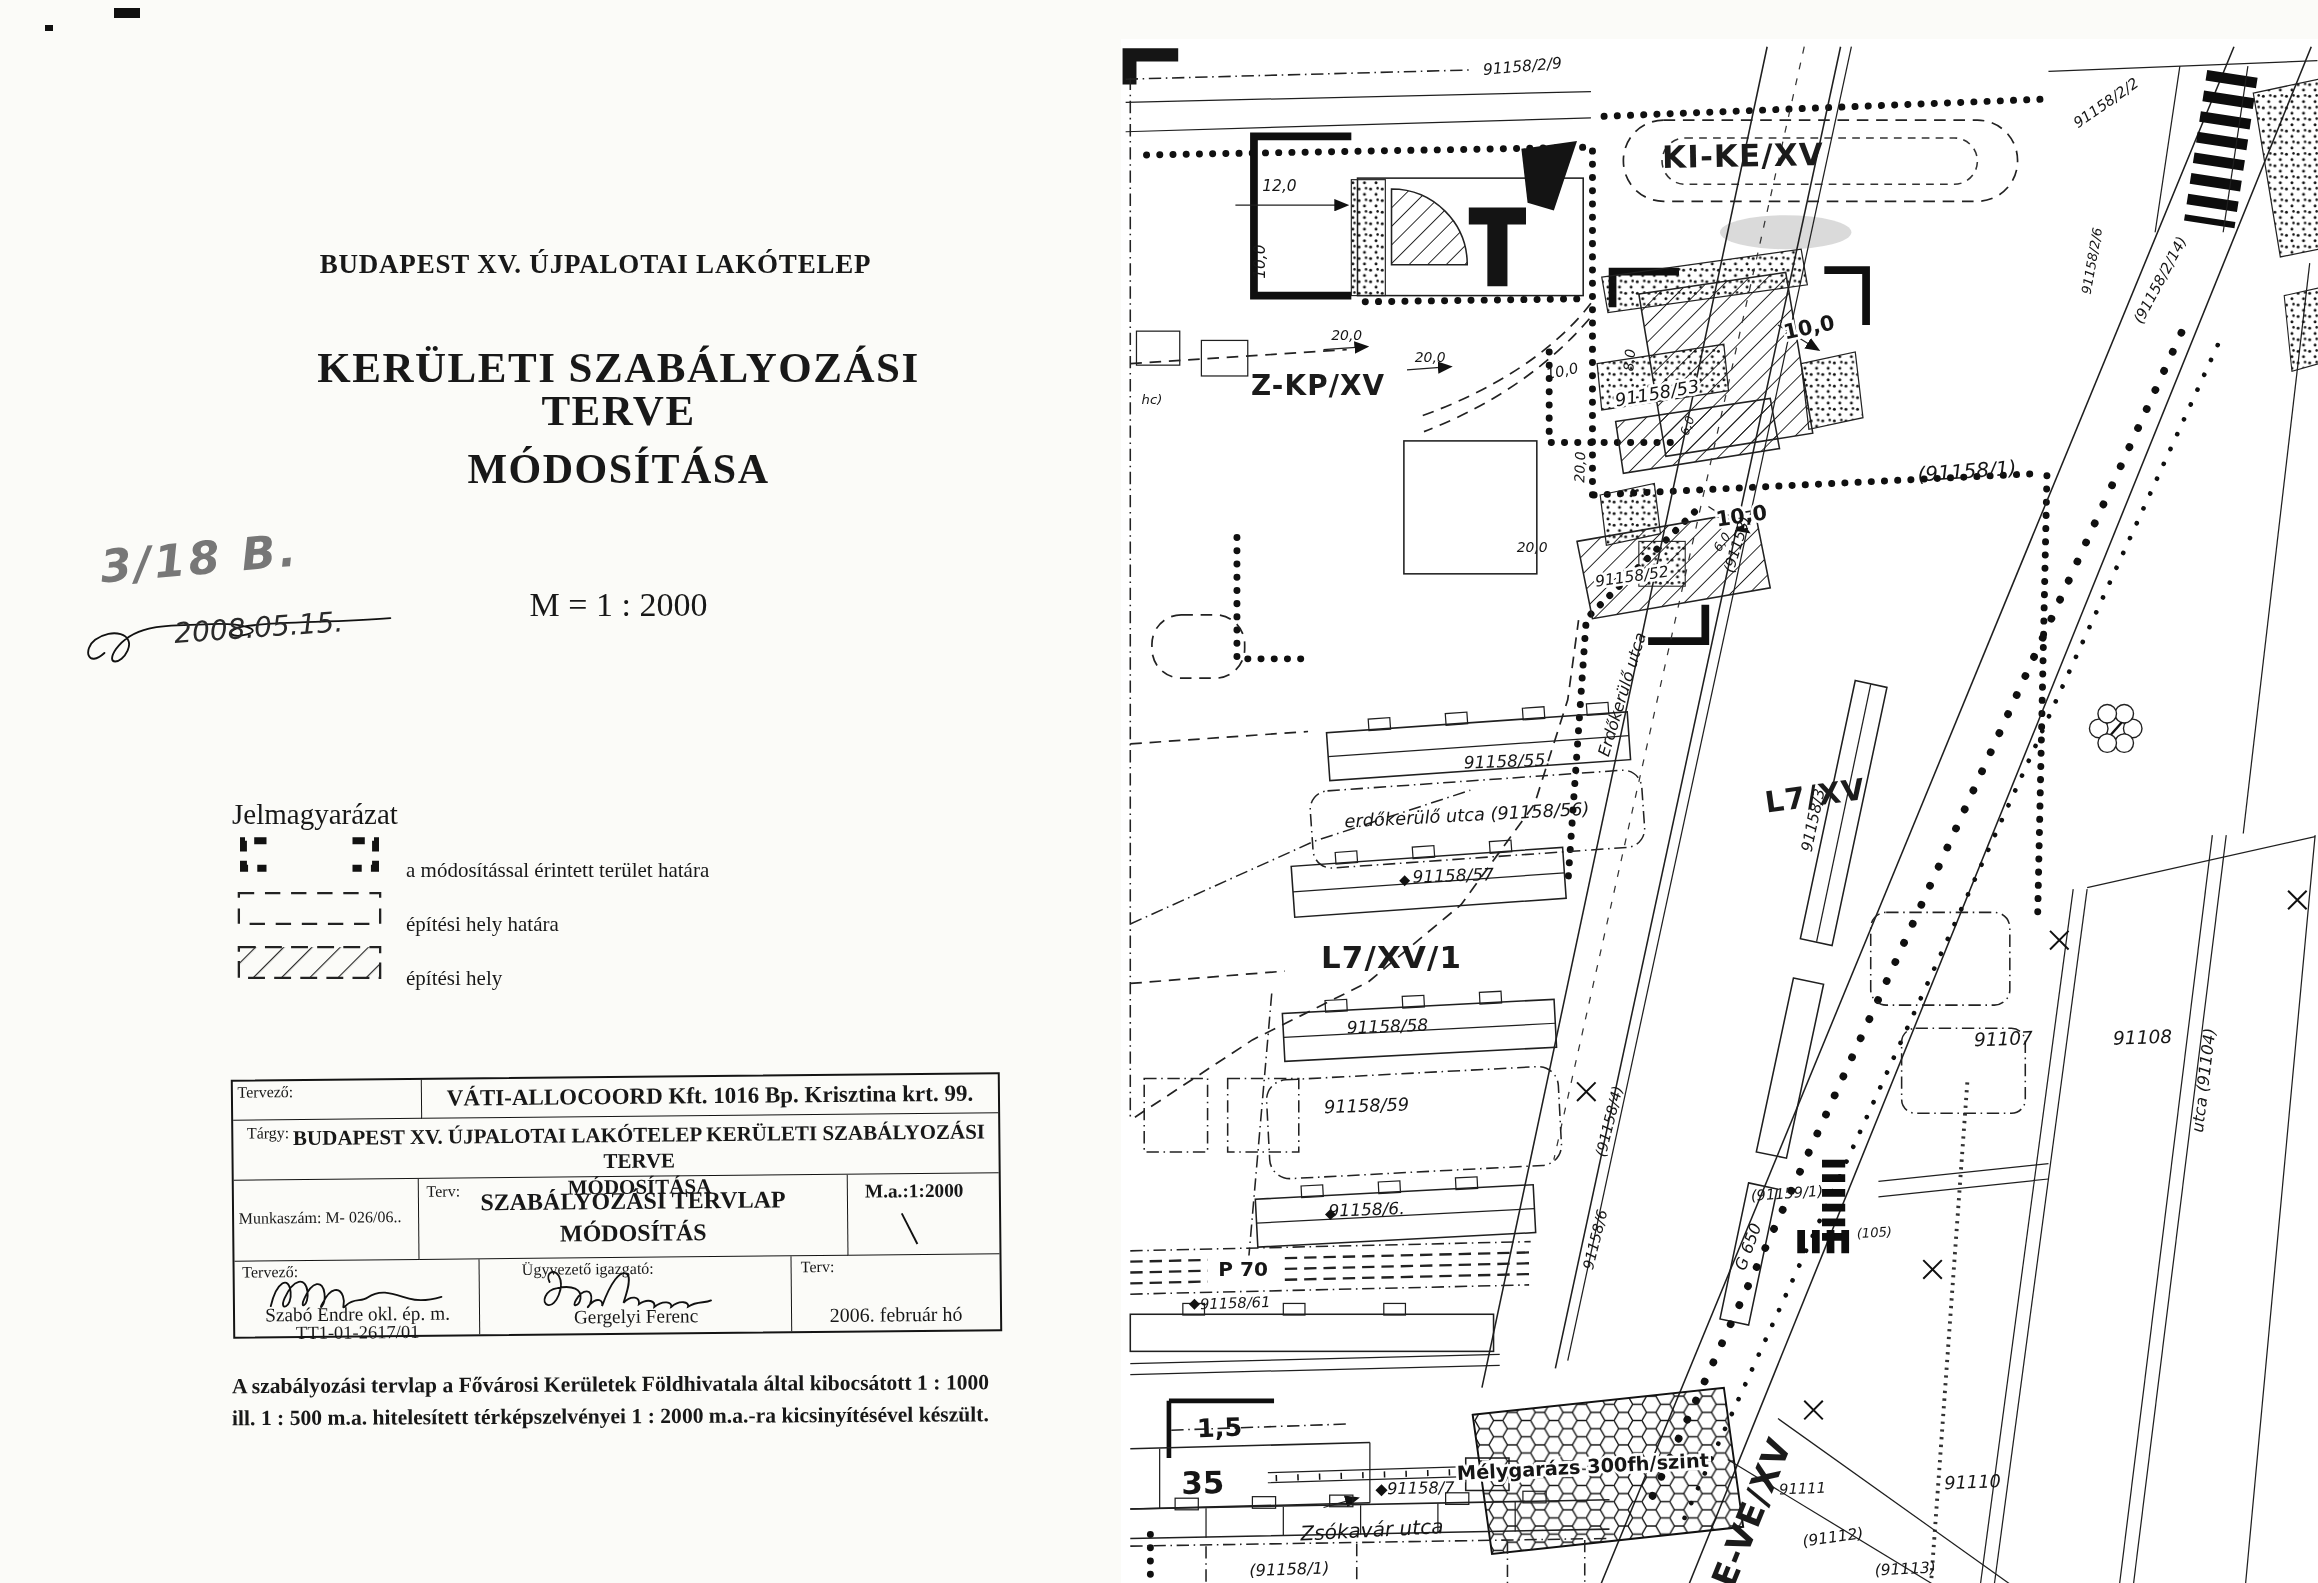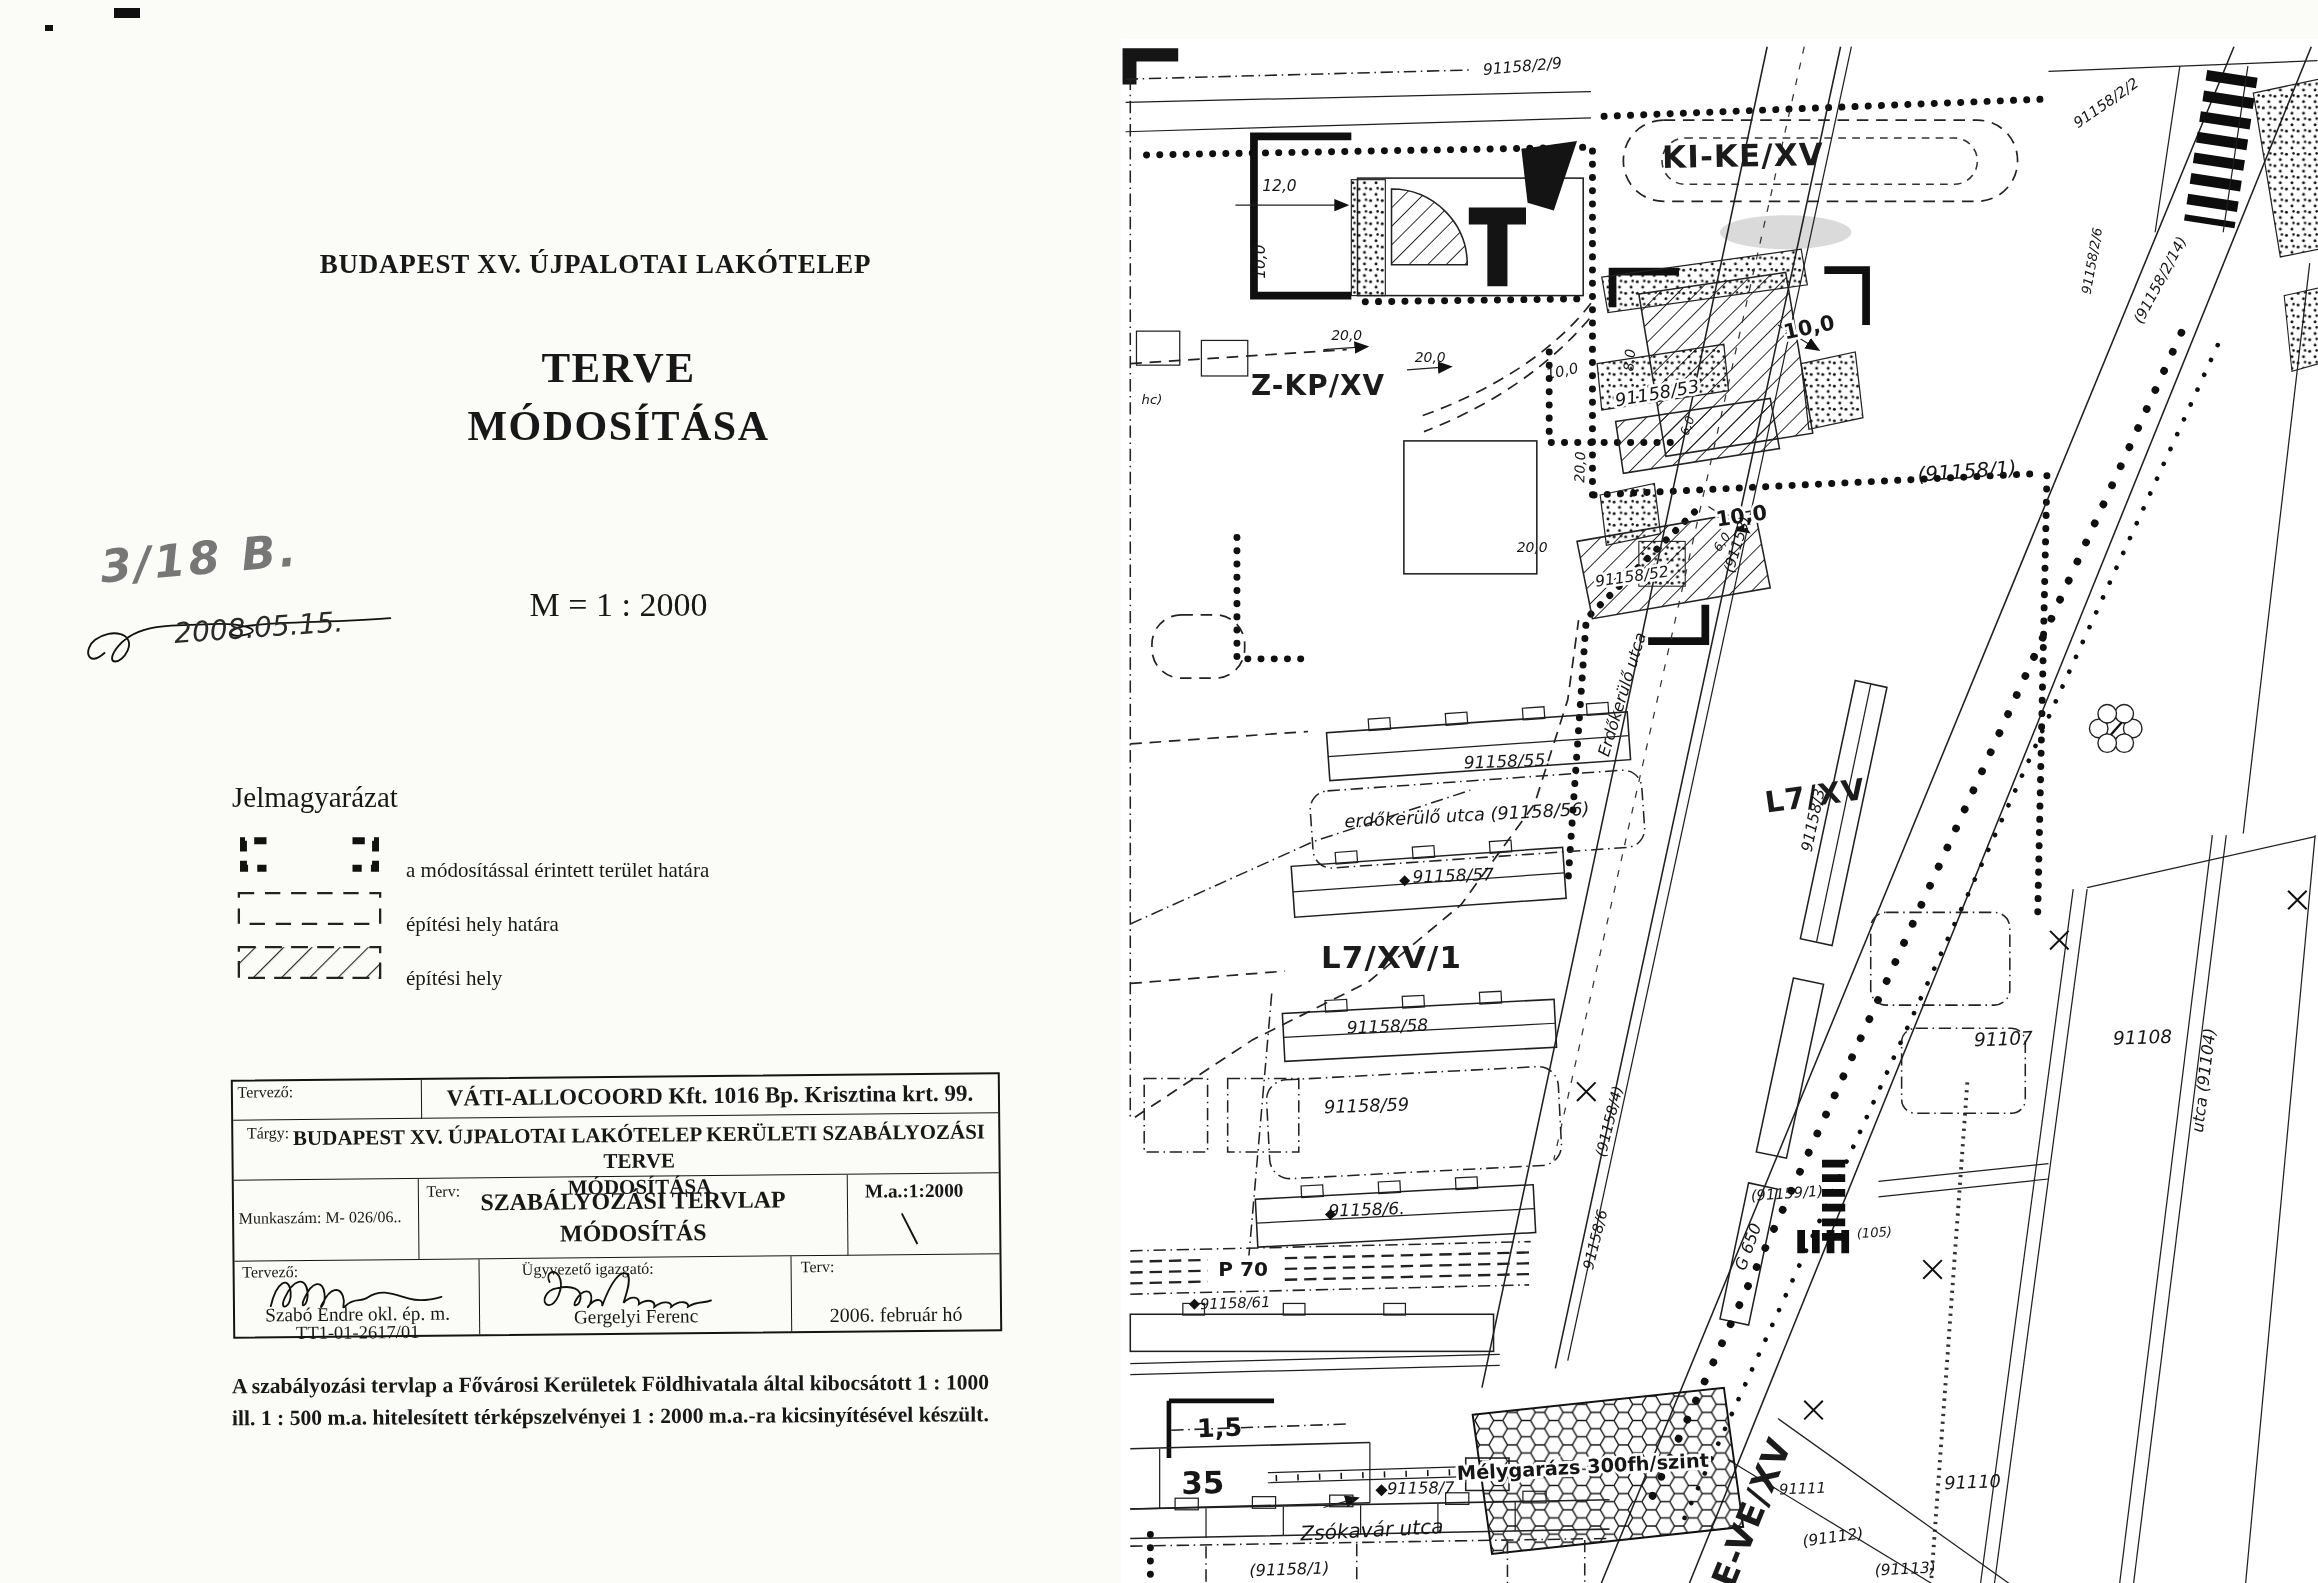--- a/index.html
+++ b/index.html
@@ -10,21 +10,21 @@
   .doc-title{left:240px;top:249px;width:711px;text-align:center;font-size:27px;font-weight:bold;letter-spacing:0.8px;}
   .doc-head{left:232px;top:346px;width:773px;text-align:center;font-weight:bold;}
   .doc-head .h1{font-size:43px;letter-spacing:1.5px;line-height:1.0;}
   .doc-head .h2{font-size:43px;letter-spacing:1.5px;line-height:1.0;}
   .doc-head .h3{font-size:42px;letter-spacing:1.5px;line-height:1.0;margin-top:15.5px;}
   .doc-scale{left:232px;top:586px;width:773px;text-align:center;font-size:34px;font-weight:normal;}
   .pencil{left:100px;top:532px;font-size:45px;font-weight:bold;color:#777;transform:rotate(-5deg);
           font-style:italic;font-family:"DejaVu Sans",sans-serif;letter-spacing:3.1px;}
   .hand-date{left:174px;top:611px;font-size:28px;font-style:italic;color:#2a2a2a;transform:rotate(-4deg);
           font-family:"DejaVu Sans",sans-serif;}
-  .legend-head{left:232px;top:781px;font-size:29px;}
+  .legend-head{left:232px;top:798px;font-size:29px;}
   .legend-row{left:232px;width:696px;height:46px;}
   .legend-row .sym{position:absolute;left:0;top:0;}
   .legend-row .lbl{position:absolute;left:174px;top:9.3px;font-size:21px;margin-top:16px;}
   
   .tb{left:232px;top:1076px;width:765px;height:255px;border:2.3px solid #141414;transform:rotate(-0.55deg);background:transparent;}
   .tb .cell{position:absolute;box-sizing:border-box;}
   .tb .bR{border-right:1.9px solid #141414;} .tb .bB{border-bottom:1.9px solid #141414;}
   .tb .small{font-size:16px;padding:2.3px 4.6px;}
   .tb .addr{font-size:23px;text-align:center;font-weight:bold;padding-top:6.2px;}
   .tb .targy{font-size:21px;font-weight:bold;text-align:center;line-height:1.25;}
@@ -52,20 +52,21 @@
 </style>
 </head>
 <body>
 
 <div class="abs mark" style="left:114px;top:7.7px;width:26px;height:10px;"></div>
 <div class="abs mark" style="left:45px;top:25px;width:7.7px;height:6.2px;"></div>
 
 <div class="abs doc-title">BUDAPEST XV. ÚJPALOTAI LAKÓTELEP</div>
 
 <div class="abs doc-head">
+  <div class="h1">KERÜLETI SZABÁLYOZÁSI</div>
   <div class="h2">TERVE</div>
   <div class="h3">MÓDOSÍTÁSA</div>
 </div>
 
 <div class="abs doc-scale">M = 1 : 2000</div>
 
 <div class="abs pencil">3/18 B.</div>
 <svg class="abs" style="left:81px;top:595px;" width="325" height="85" viewBox="0 0 420 110">
   <path class="sig" d="M30,75 C8,95 2,70 18,58 C40,42 70,50 60,72 C52,90 30,92 45,70 C70,35 120,40 160,38 C210,35 240,46 210,52 C190,56 185,44 215,40 C260,34 330,36 400,30"></path>
 </svg>

